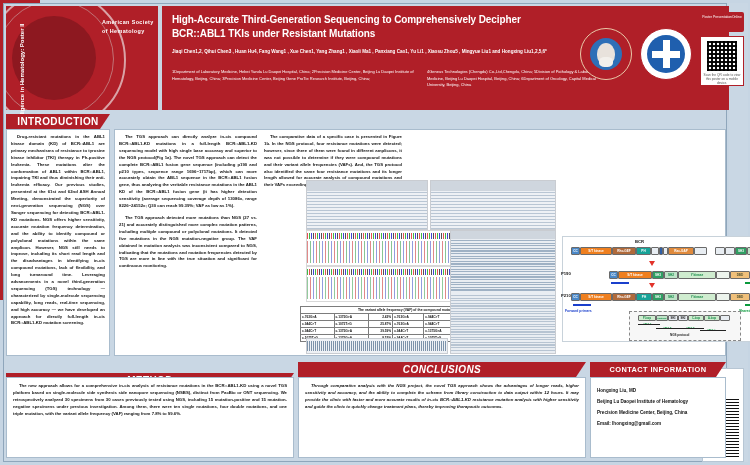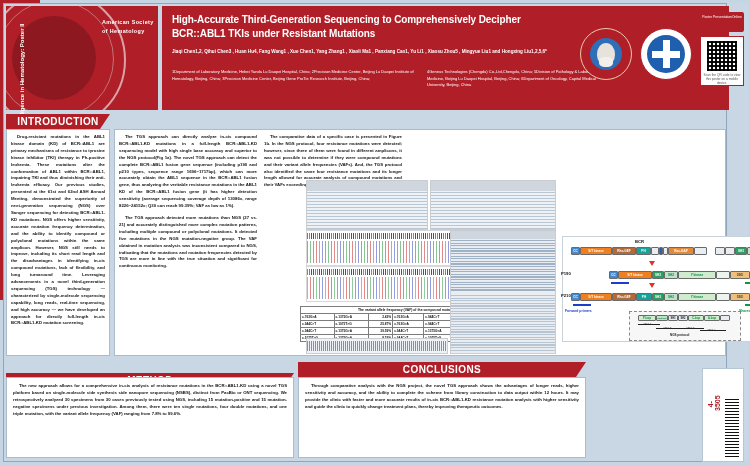--- a/index.html
+++ b/index.html
@@ -62,21 +62,21 @@
 
   
   .panel{position:absolute;background:#ffffff;border:1px solid #a9bccd;box-sizing:border-box;}
   .body-text{font-size:4.3px;line-height:6.9px;text-align:justify;color:#111;font-weight:bold;}
   .body-text p{margin:0 0 5px 0;text-indent:6px;}
 
   .introwrap{position:absolute;left:6px;top:114px;width:104px;height:242px;}
   .resultswrap{position:absolute;left:114px;top:114px;width:612px;height:242px;}
 
   .methodwrap{position:absolute;left:6px;top:362px;width:288px;height:96px;}
-  .conclwrap{position:absolute;left:298px;top:362px;width:340px;height:96px;}
+  .conclwrap{position:absolute;left:298px;top:362px;width:340px;height:96px;font-style:italic;}
   .contactwrap{position:absolute;left:590px;top:362px;width:136px;height:96px;}
 
   .contact-lines{font-size:4.6px;line-height:11px;color:#111;font-weight:bold;}
 
   
   .fig{position:absolute;background:#fff;}
   .fig-a{left:448px;top:122px;width:274px;height:104px;border:1px solid #c8d2da;}
   .gene-label{position:absolute;font-size:4.2px;font-weight:bold;color:#111;}
   .dom{position:absolute;height:8px;border:.5px solid #6a6a6a;box-sizing:border-box;font-size:3.1px;color:#fff;
        display:flex;align-items:center;justify-content:center;font-weight:bold;overflow:hidden;border-radius:1px;}
@@ -320,14 +320,25 @@
 
   <div class="conclwrap">
     <div class="banner" style="left:0;top:0;width:288px;">CONCLUSIONS</div>
     <div class="panel" style="left:0;top:15px;width:288px;height:81px;">
       <div class="body-text" style="padding:5px 6px 0 6px;">
         <p>Through comparative analysis with the NGS project, the novel TGS approach shows the advantages of longer reads, higher sensitivity and accuracy, and the ability to complete the scheme from library construction to data output within 12 hours. It may provide the clinic with faster and more accurate results of in-cis BCR::ABL1-KD resistance mutation analysis with higher sensitivity and guide the clinic to quickly change treatment plans, thereby improving therapeutic outcomes.</p>
       </div>
     </div>
   </div>
 
+  <div class="contactwrap">
+    <div class="banner" style="left:0;top:0;width:136px;font-size:7.4px;">CONTACT INFORMATION</div>
+    <div class="panel" style="left:0;top:15px;width:136px;height:81px;">
+      <div class="contact-lines" style="padding:7px 6px 0 6px;">
+        <div>Hongxing Liu, MD</div>
+        <div>Beijing Lu Daopei Institute of Hematology</div>
+        <div>Precision Medicine Center, Beijing, China</div>
+        <div>Email: lhongxing@gmail.com</div>
+      </div>
+    </div>
+  </div>
 
 </div>
 
 </body></html>

